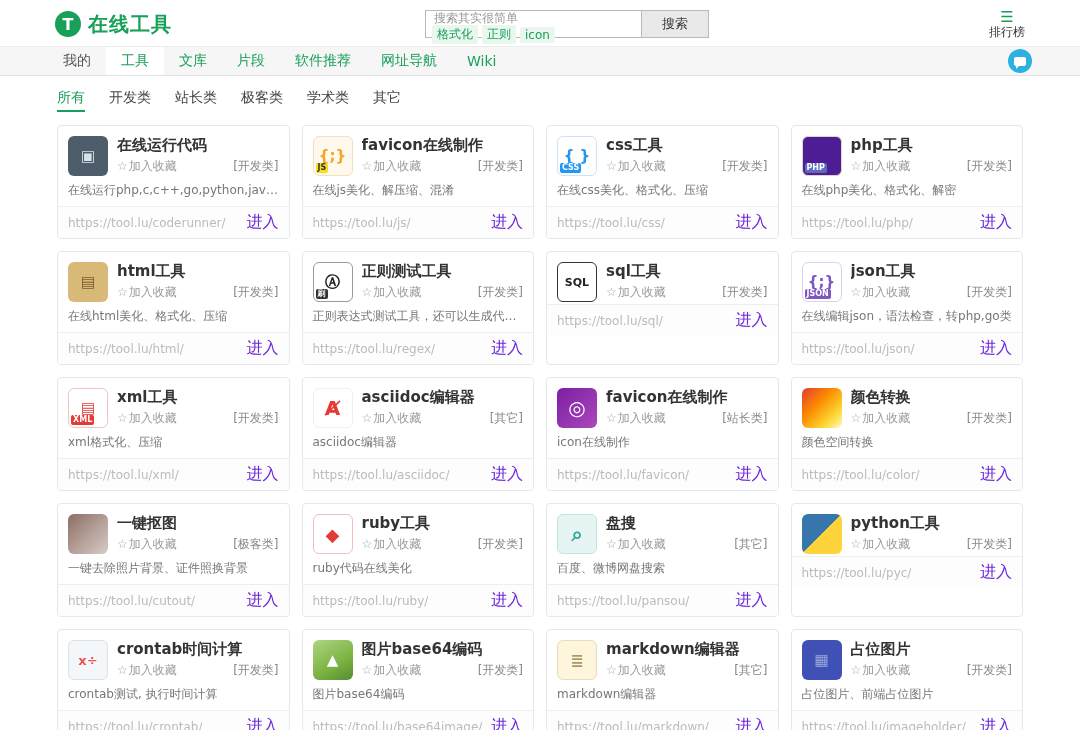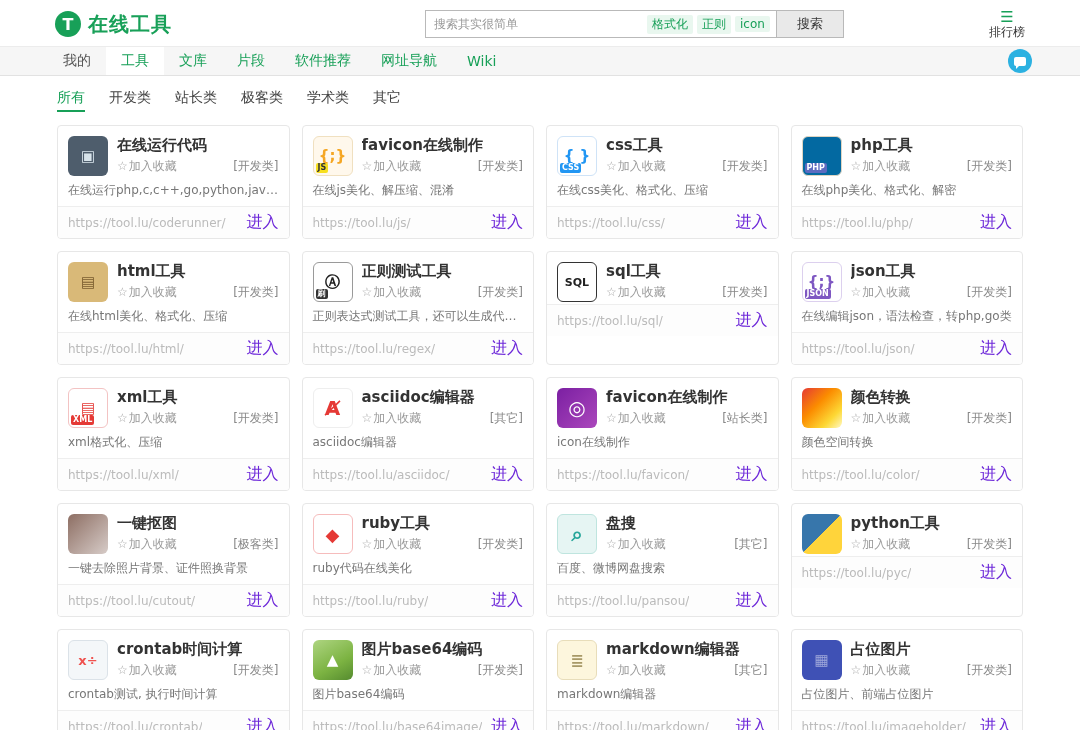--- a/index.html
+++ b/index.html
@@ -11,21 +11,21 @@
   }
   
   .header { display:flex; align-items:center; padding:8px 55px 6px 55px; height:46px; }
   .logo { display:flex; align-items:center; gap:7px; min-width:180px; }
   .logo-circle {
     width:26px; height:26px; border-radius:50%; background:#18a058; color:#fff;
     display:flex; align-items:center; justify-content:center; font-weight:bold; font-size:16px;
   }
   .logo-text { color:#18a058; font-size:20px; font-weight:bold; letter-spacing:1px; }
   .search-area { display:flex; align-items:center; margin:0 auto 0 190px; }
-  .search-wrap { display:flex; border:1px solid #b9b9b9; height:28px; background:#fff; }
+  .search-wrap { display:flex; border:1px solid #b9b9b9; height:28px; background:#fff;flex-direction:column; }
   .search-input { border:none; outline:none; width:215px; height:26px; padding:0 8px; font-size:12px; color:#555;
     font-family:"DejaVu Sans","Liberation Sans",sans-serif; }
   .search-input::placeholder { color:#999; }
   .quick-links { display:flex; align-items:center; gap:4px; padding:0 6px; }
   .quick-link { color:#18a058; background:#e9f7ef; font-size:12px; padding:1px 5px; border-radius:2px; cursor:pointer; }
   .search-btn {
     height:28px; padding:0 20px; background:#e9e9e9; border:1px solid #b9b9b9; border-left:none;
     font-size:13px; color:#333; cursor:pointer; font-family:"DejaVu Sans","Liberation Sans",sans-serif;
   }
   .ranking { margin-left:auto; display:flex; flex-direction:column; align-items:center; cursor:pointer; line-height:1.1; }
@@ -196,21 +196,21 @@
           </div>
         </div>
         <div class="card-desc">在线css美化、格式化、压缩</div>
         <div class="card-foot">
           <span class="card-url">https://tool.lu/css/</span>
           <span class="card-enter">进入</span>
         </div>
       </div>
       <div class="card">
         <div class="card-top">
-          <div class="card-icon" style="background: #0369a1; border: 1px solid rgb(222, 213, 194);">
+          <div class="card-icon" style="background: #4c1d95; border: 1px solid rgb(222, 213, 194);">
             <span class="icon-badge" style="background: rgb(92, 107, 192); color: rgb(255, 255, 255);">PHP</span>
           </div>
           <div class="card-info">
             <div class="card-title">php工具</div>
             <div class="fav-row">
               <span class="fav"><span class="star">☆</span><span>加入收藏</span></span>
               <span class="tag">[开发类]</span>
             </div>
           </div>
         </div>

